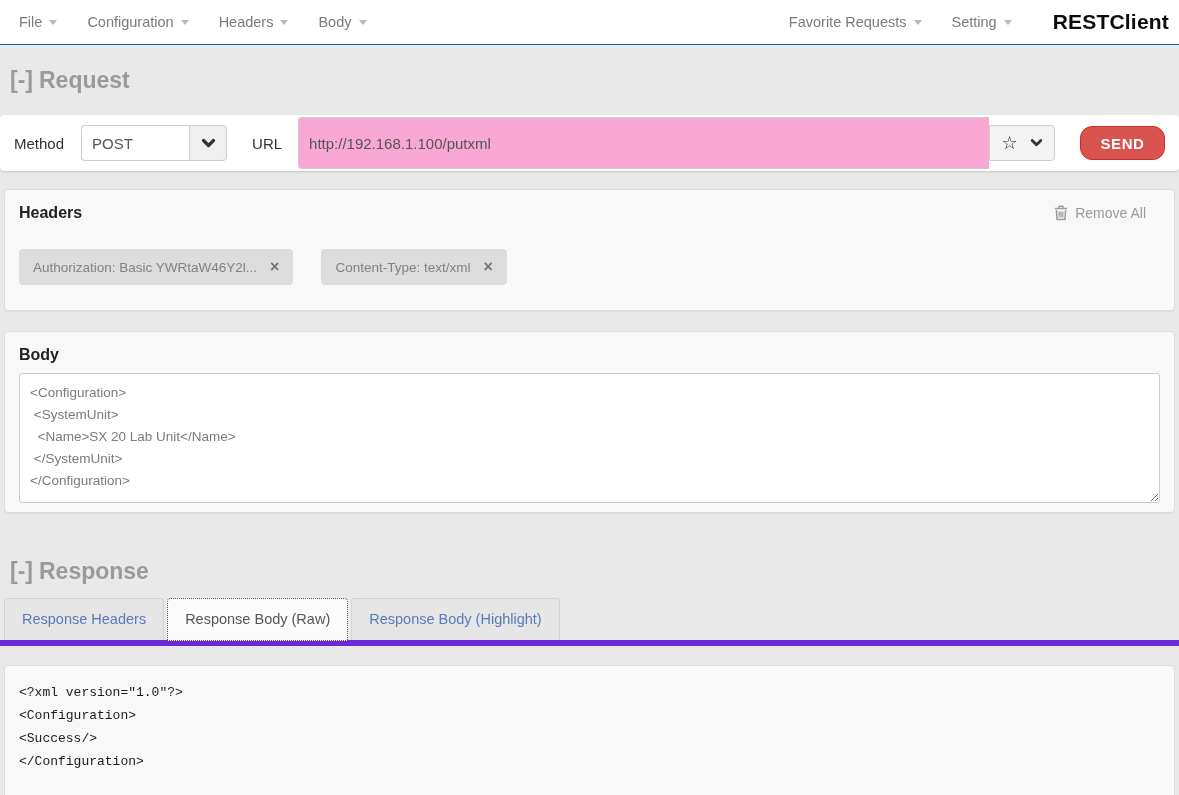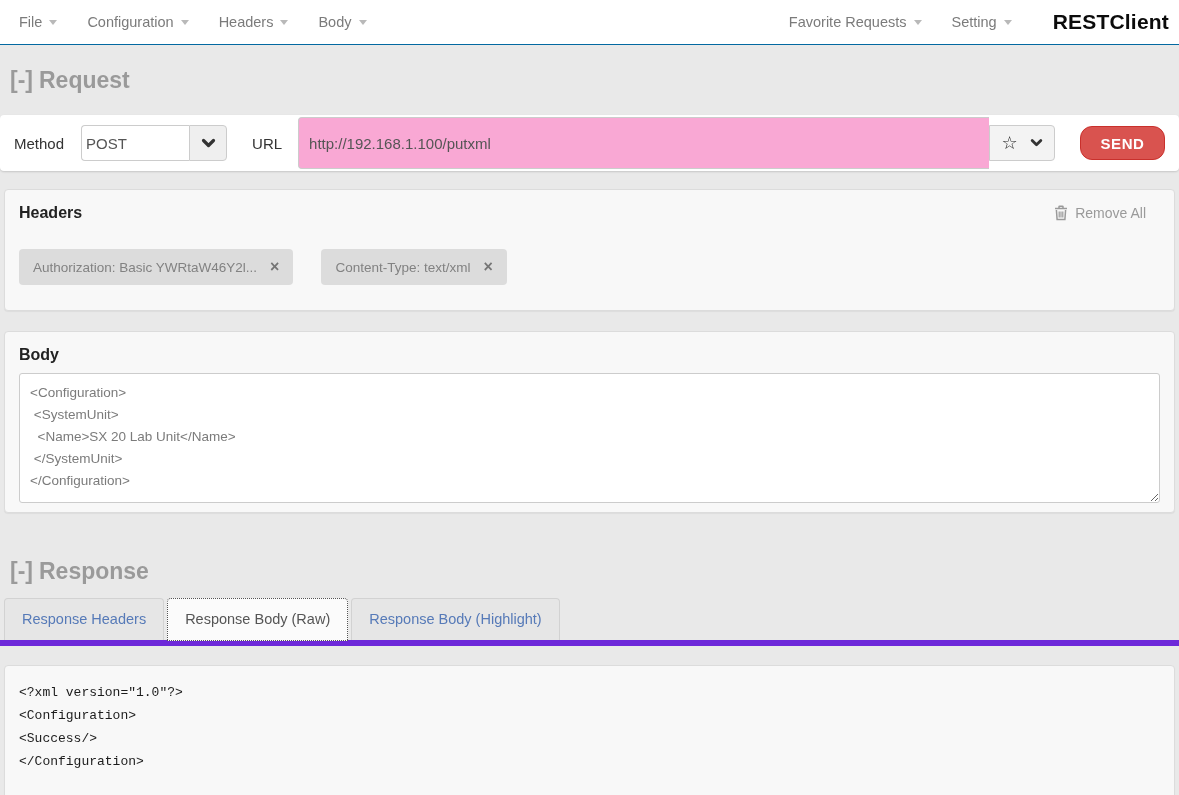--- a/index.html
+++ b/index.html
@@ -42,21 +42,21 @@
   .request-row {
     margin:0 0; height:56px; background:#ffffff; border-radius:4px;
     box-shadow:0 1px 2px rgba(0,0,0,0.15);
     display:flex; align-items:center; padding:0 14px;
   }
   .field-label { font-size:15px; color:#333; }
   .method-group { display:flex; margin-left:17px; }
   .method-input {
     width:108px; height:36px; border:1px solid #ccc; border-right:none;
     border-radius:4px 0 0 4px; background:#fff; color:#555;
-    font-size:15px; padding:0 4px; font-family:inherit;
+    font-size:15px; padding:0 10px; font-family:inherit;
   }
   .addon-btn {
     height:36px; background:#efefef; border:1px solid #ccc;
     border-radius:0 4px 4px 0; display:flex; align-items:center; justify-content:center;
     cursor:pointer;
   }
   .method-caret-btn { width:38px; }
   .url-label { margin-left:25px; margin-right:16px; }
   .url-input {
     flex:1; height:52px; border:1px solid #ccc; border-right:none;

